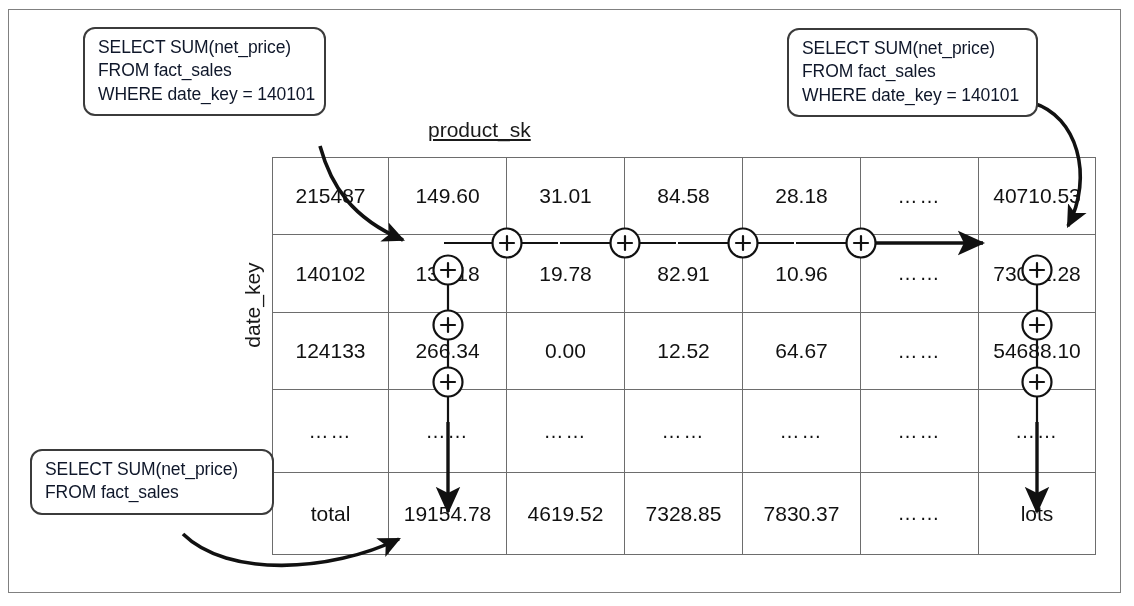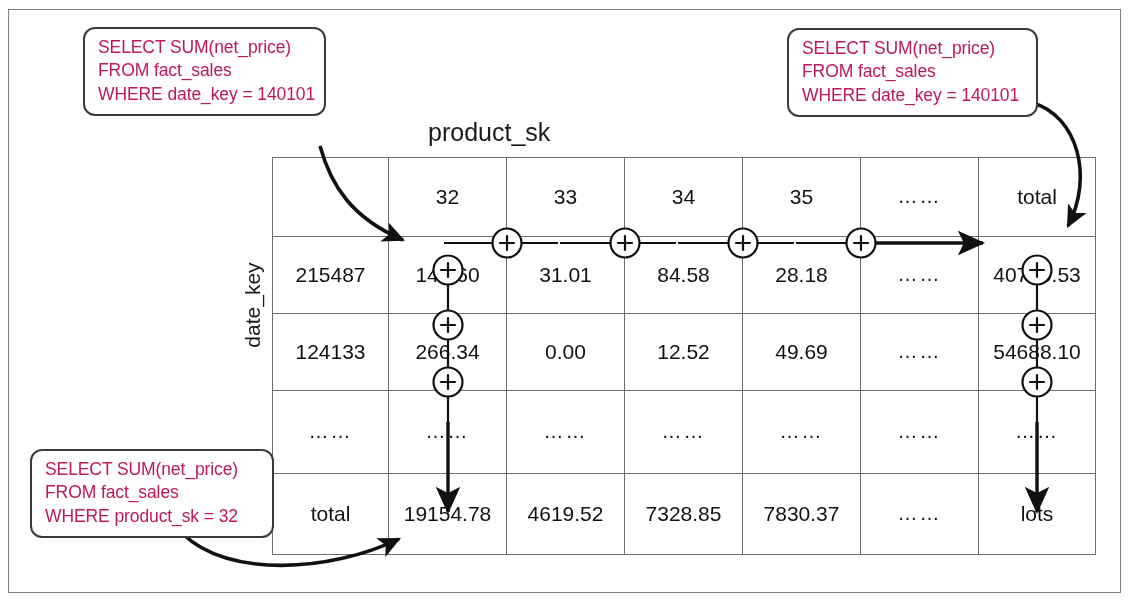--- a/index.html
+++ b/index.html
@@ -34,21 +34,21 @@
   
   .callout {
     position: absolute;
     border: 2px solid #3b3b3b;
     border-radius: 12px;
     background: #ffffff;
     box-sizing: border-box;
     padding: 7px 12px 8px 13px;
     font-size: 17.5px;
     line-height: 1.33;
-    color: #be185d;
+    color: #0f172a;
     letter-spacing: -0.1px;
     z-index: 40;
   }
   .callout .ln { display: block; white-space: pre; }
 
   #callout-tl { left: 83px;  top: 27px;  width: 243px; }
   #callout-tr { left: 787px; top: 28px;  width: 251px; }
   #callout-bl { left: 30px;  top: 449px; width: 244px; }
 
   
@@ -108,23 +108,24 @@
     text-align: center;
     font-size: 21px;
     color: #1a1a1a;
     z-index: 12;
   }
   
   #product-sk-label {
     position: absolute;
     left: 428px;
     top: 118px;
-    font-size: 25px;
+    font-size: 21px;
     color: #1a1a1a;
     z-index: 12;
+    text-decoration: underline;
   }
 
   
   #overlay {
     position: absolute;
     left: 0; top: 0;
     width: 1134px;
     height: 606px;
     pointer-events: none;
     z-index: 30;
@@ -169,65 +170,64 @@
 
   <div class="callout" id="callout-tr">
     <span class="ln">SELECT SUM(net_price)</span>
     <span class="ln">FROM fact_sales</span>
     <span class="ln">WHERE date_key = 140101</span>
   </div>
 
   <div class="callout" id="callout-bl">
     <span class="ln">SELECT SUM(net_price)</span>
     <span class="ln">FROM fact_sales</span>
-    <span class="ln">WHERE product_sk = 32</span>
   </div>
 
   <div id="product-sk-label">product_sk</div>
   <div id="date-key-label">date_key</div>
 
   <div class="table-wrap">
     <table class="matrix">
       <colgroup>
         <col class="c-rowhead">
           <col class="c-data">
           <col class="c-data">
           <col class="c-data">
           <col class="c-data">
           <col class="c-dots">
           <col class="c-total">
       </colgroup>
       <tbody>
-        <tr class="hdr-row">
-          <td class="corner"></td>
-          <td class="colhead">32</td>
-          <td class="colhead">33</td>
-          <td class="colhead">34</td>
-          <td class="colhead">35</td>
-          <td class="colhead dots">……</td>
-          <td class="colhead">total</td>
-        </tr>
 
         <tr class="data-row">
           <td class="rowhead">215487</td>
           <td>149.60</td>
           <td>31.01</td>
           <td>84.58</td>
           <td>28.18</td>
           <td class="dots">……</td>
           <td>40710.53</td>
         </tr>
 
+        <tr class="data-row">
+          <td class="rowhead">140102</td>
+          <td>132.18</td>
+          <td>19.78</td>
+          <td>82.91</td>
+          <td>10.96</td>
+          <td class="dots">……</td>
+          <td>73091.28</td>
+        </tr>
 
         <tr class="data-row">
           <td class="rowhead">124133</td>
           <td>266.34</td>
           <td>0.00</td>
           <td>12.52</td>
-          <td>49.69</td>
+          <td>64.67</td>
           <td class="dots">……</td>
           <td>54688.10</td>
         </tr>
 
 
         <tr class="dots-row">
           <td class="rowhead dots">……</td>
           <td class="dots">……</td>
           <td class="dots">……</td>
           <td class="dots">……</td>

